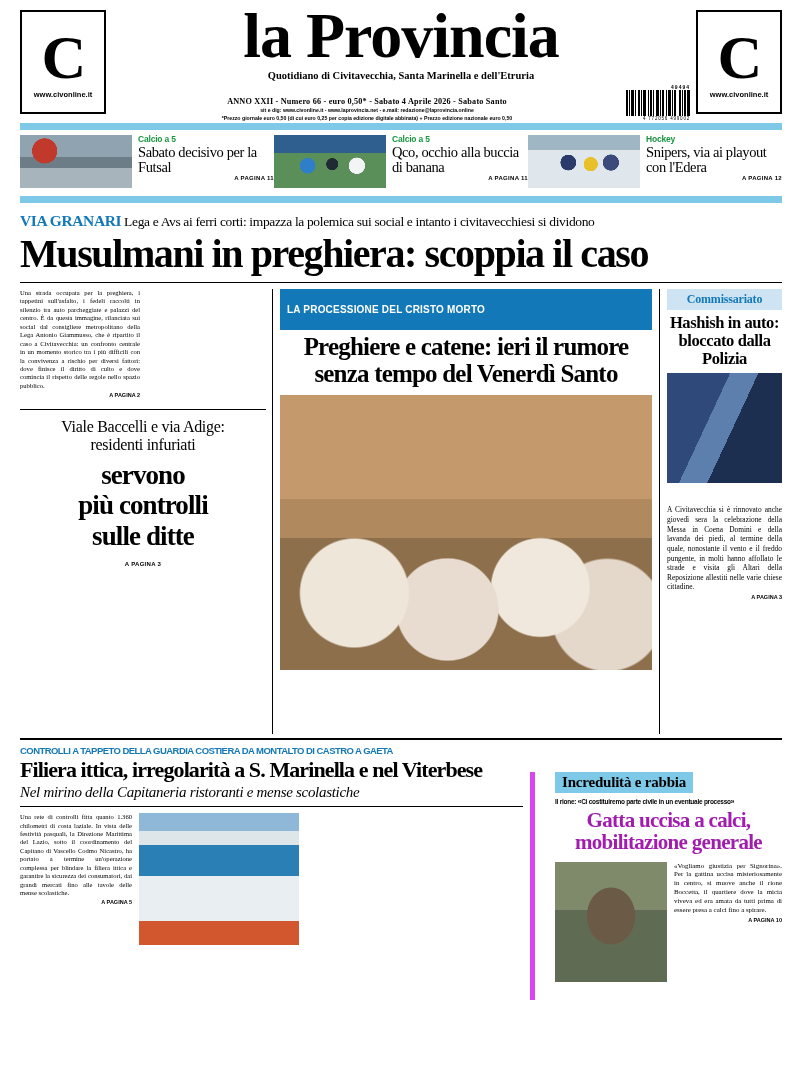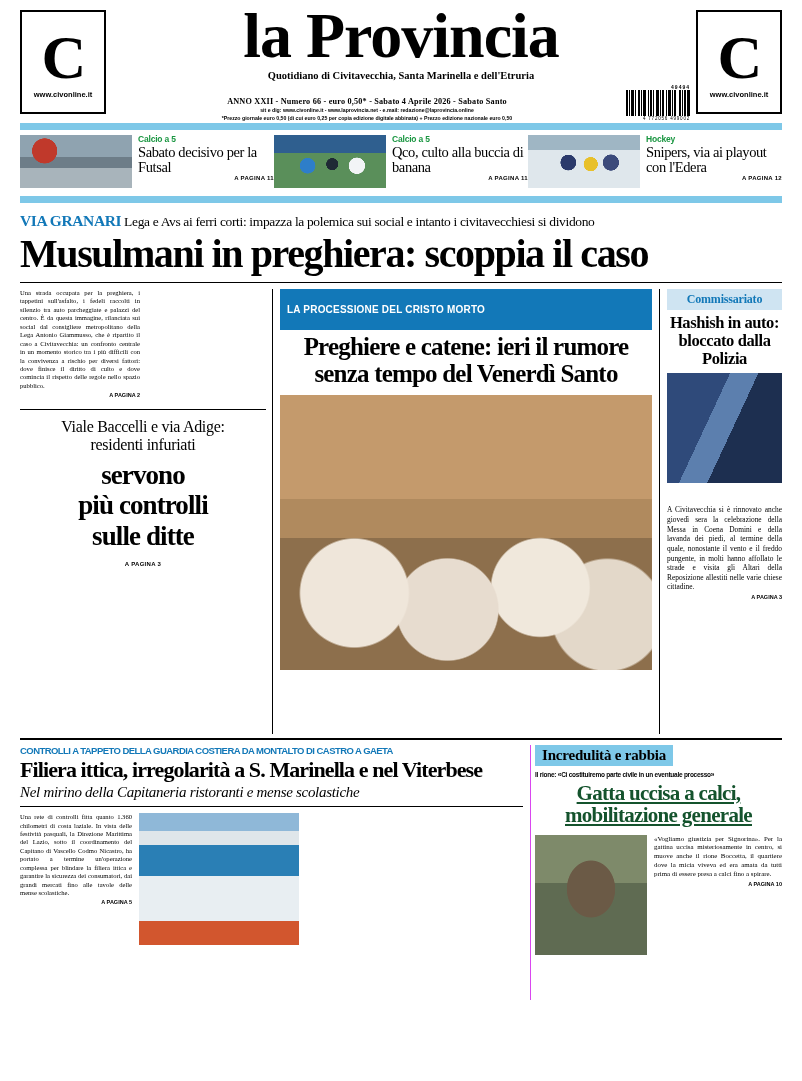--- a/index.html
+++ b/index.html
@@ -146,32 +146,32 @@
     font-family: "Liberation Serif", serif; font-weight: bold; font-size: 13px;
     color: #1278b8; text-align: center; letter-spacing: -0.2px;
   }
   .novita-head {
     font-family: "Liberation Serif", serif; font-weight: bold; font-size: 16px;
     text-align: center; line-height: 1.13; margin-top: 5px; letter-spacing: -0.5px; color: #000;
   }
   .novita-strip { background: #cfe4f2; height: 14px; margin-top: 10px; display:flex; align-items:center; justify-content:center; }
   .novita-page { font-family: "Liberation Sans", sans-serif; font-weight: bold; font-size: 6px; letter-spacing: 0.3px; }
 
-  .lower-right { width: 252px; flex: 0 0 252px; padding-left: 4px; border-left: 1px solid #d946ef; }
+  .lower-right { width: 252px; flex: 0 0 252px; padding-left: 20px; border-left: 5px solid #d946ef; margin-top: 27px; }
   .incred-badge {
     background: #7ec8e8; font-family: "Liberation Serif", serif; font-weight: bold;
     font-size: 15px; padding: 2px 7px; color: #000; display: inline-block; letter-spacing: -0.2px;
   }
   .incred-sub {
     font-family: "Liberation Sans", sans-serif; font-weight: bold; font-size: 6.5px;
     margin-top: 5px; letter-spacing: -0.25px; color: #000; white-space: nowrap;
   }
   .incred-head {
     font-family: "Liberation Serif", serif; font-weight: bold; font-size: 21px;
-    text-align: center; line-height: 1.06; margin-top: 4px; letter-spacing: -0.7px; color: #14532d; text-decoration: underline;
+    text-align: center; line-height: 1.06; margin-top: 4px; letter-spacing: -0.7px; color: #a21caf;
   }
   .incred-cols { display: flex; gap: 7px; margin-top: 8px; }
   .cat-photo { width: 112px; height: 120px; flex: 0 0 112px; background-size: cover; background-position: center; }
   .incred-body {
     flex: 1; font-family: "Liberation Serif", serif; font-size: 6.9px;
     line-height: 1.3; text-align: justify; color: #000;
   }
 
   
   .ph-futsal { background:
@@ -286,21 +286,21 @@
       <div class="teaser-txt">
         <div class="teaser-kicker">Calcio a 5</div>
         <div class="teaser-head">Sabato decisivo per la Futsal</div>
         <div class="teaser-page">A PAGINA 11</div>
       </div>
     </div>
     <div class="teaser">
       <div class="teaser-photo ph-calcio"></div>
       <div class="teaser-txt">
         <div class="teaser-kicker">Calcio a 5</div>
-        <div class="teaser-head">Qco, culto alla buccia di banana</div>
+        <div class="teaser-head">Qco, occhio alla buccia di banana</div>
         <div class="teaser-page">A PAGINA 11</div>
       </div>
     </div>
     <div class="teaser">
       <div class="teaser-photo ph-hockey"></div>
       <div class="teaser-txt">
         <div class="teaser-kicker">Hockey</div>
         <div class="teaser-head">Snipers, via ai playout con l'Edera</div>
         <div class="teaser-page">A PAGINA 12</div>
       </div>

